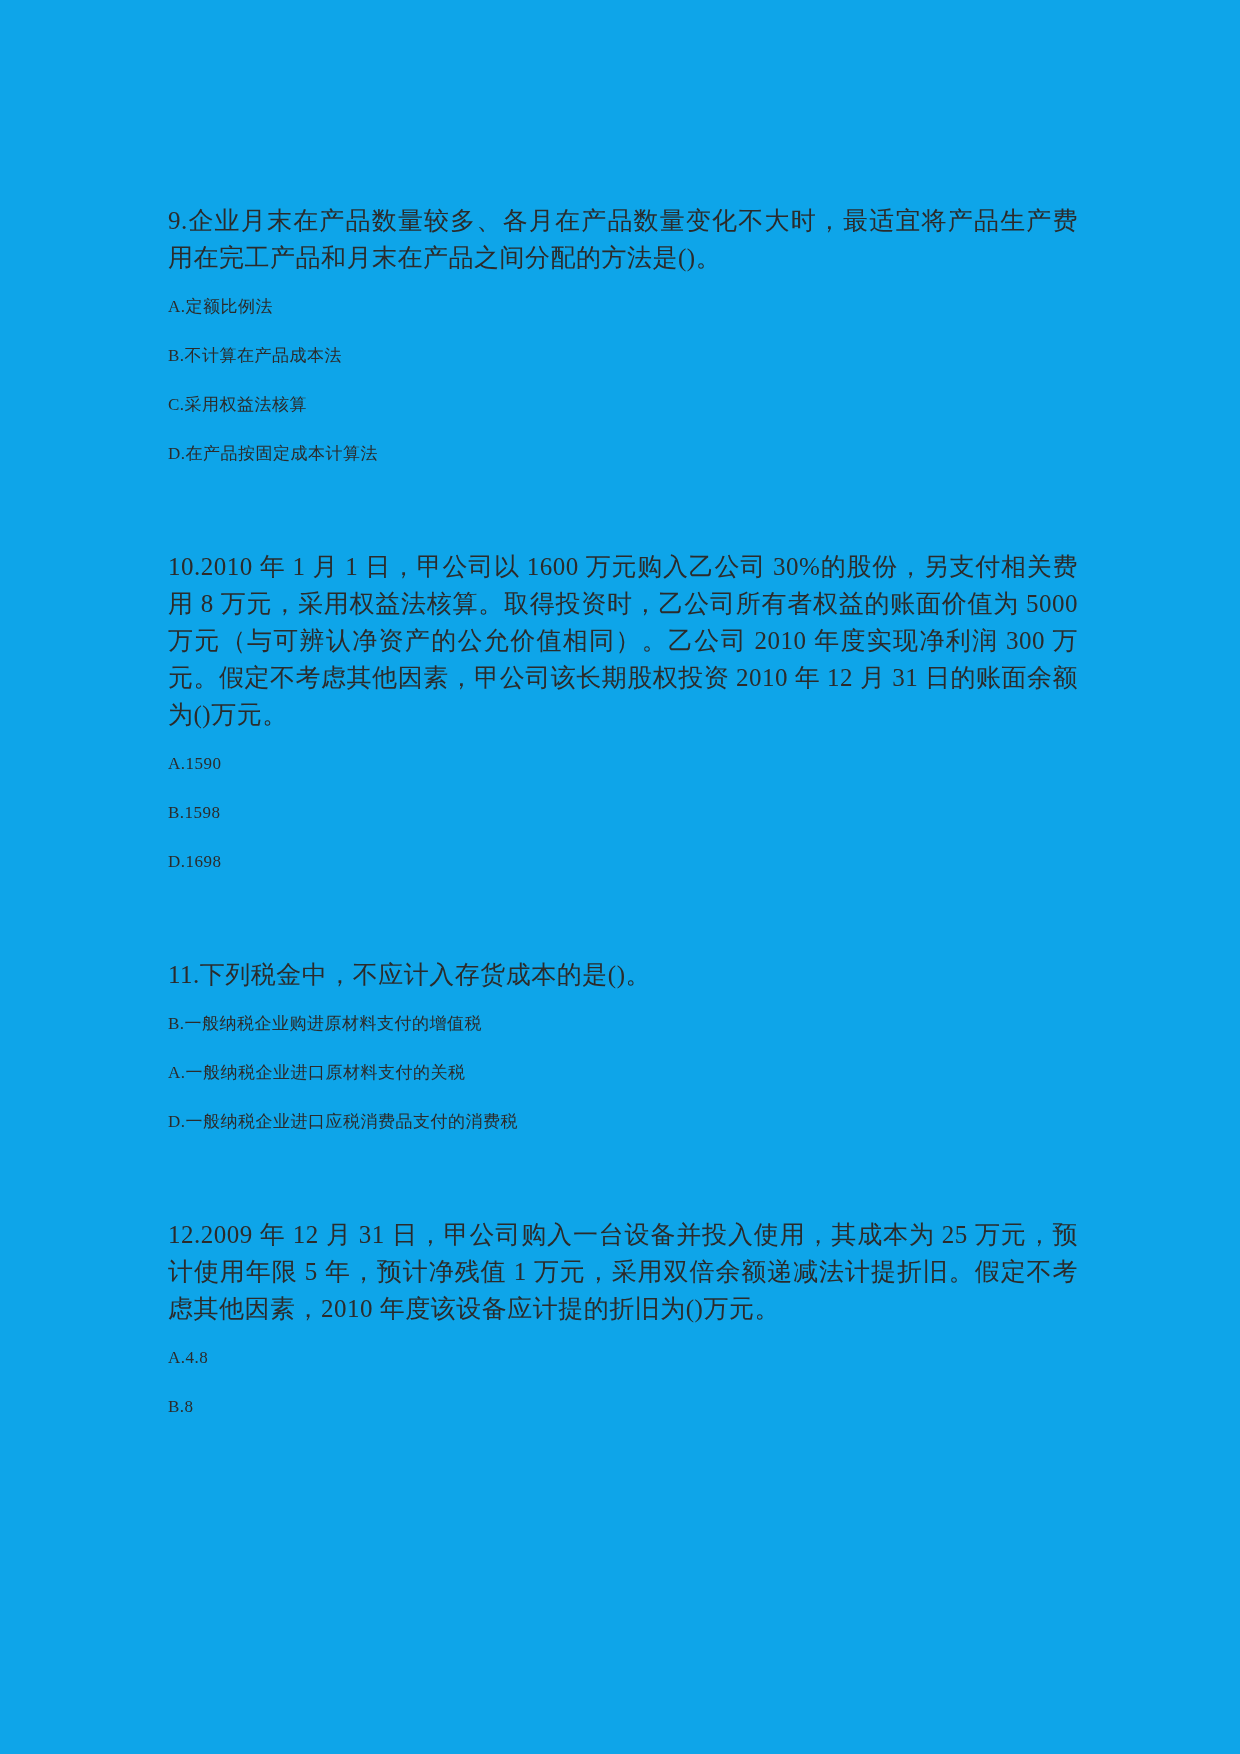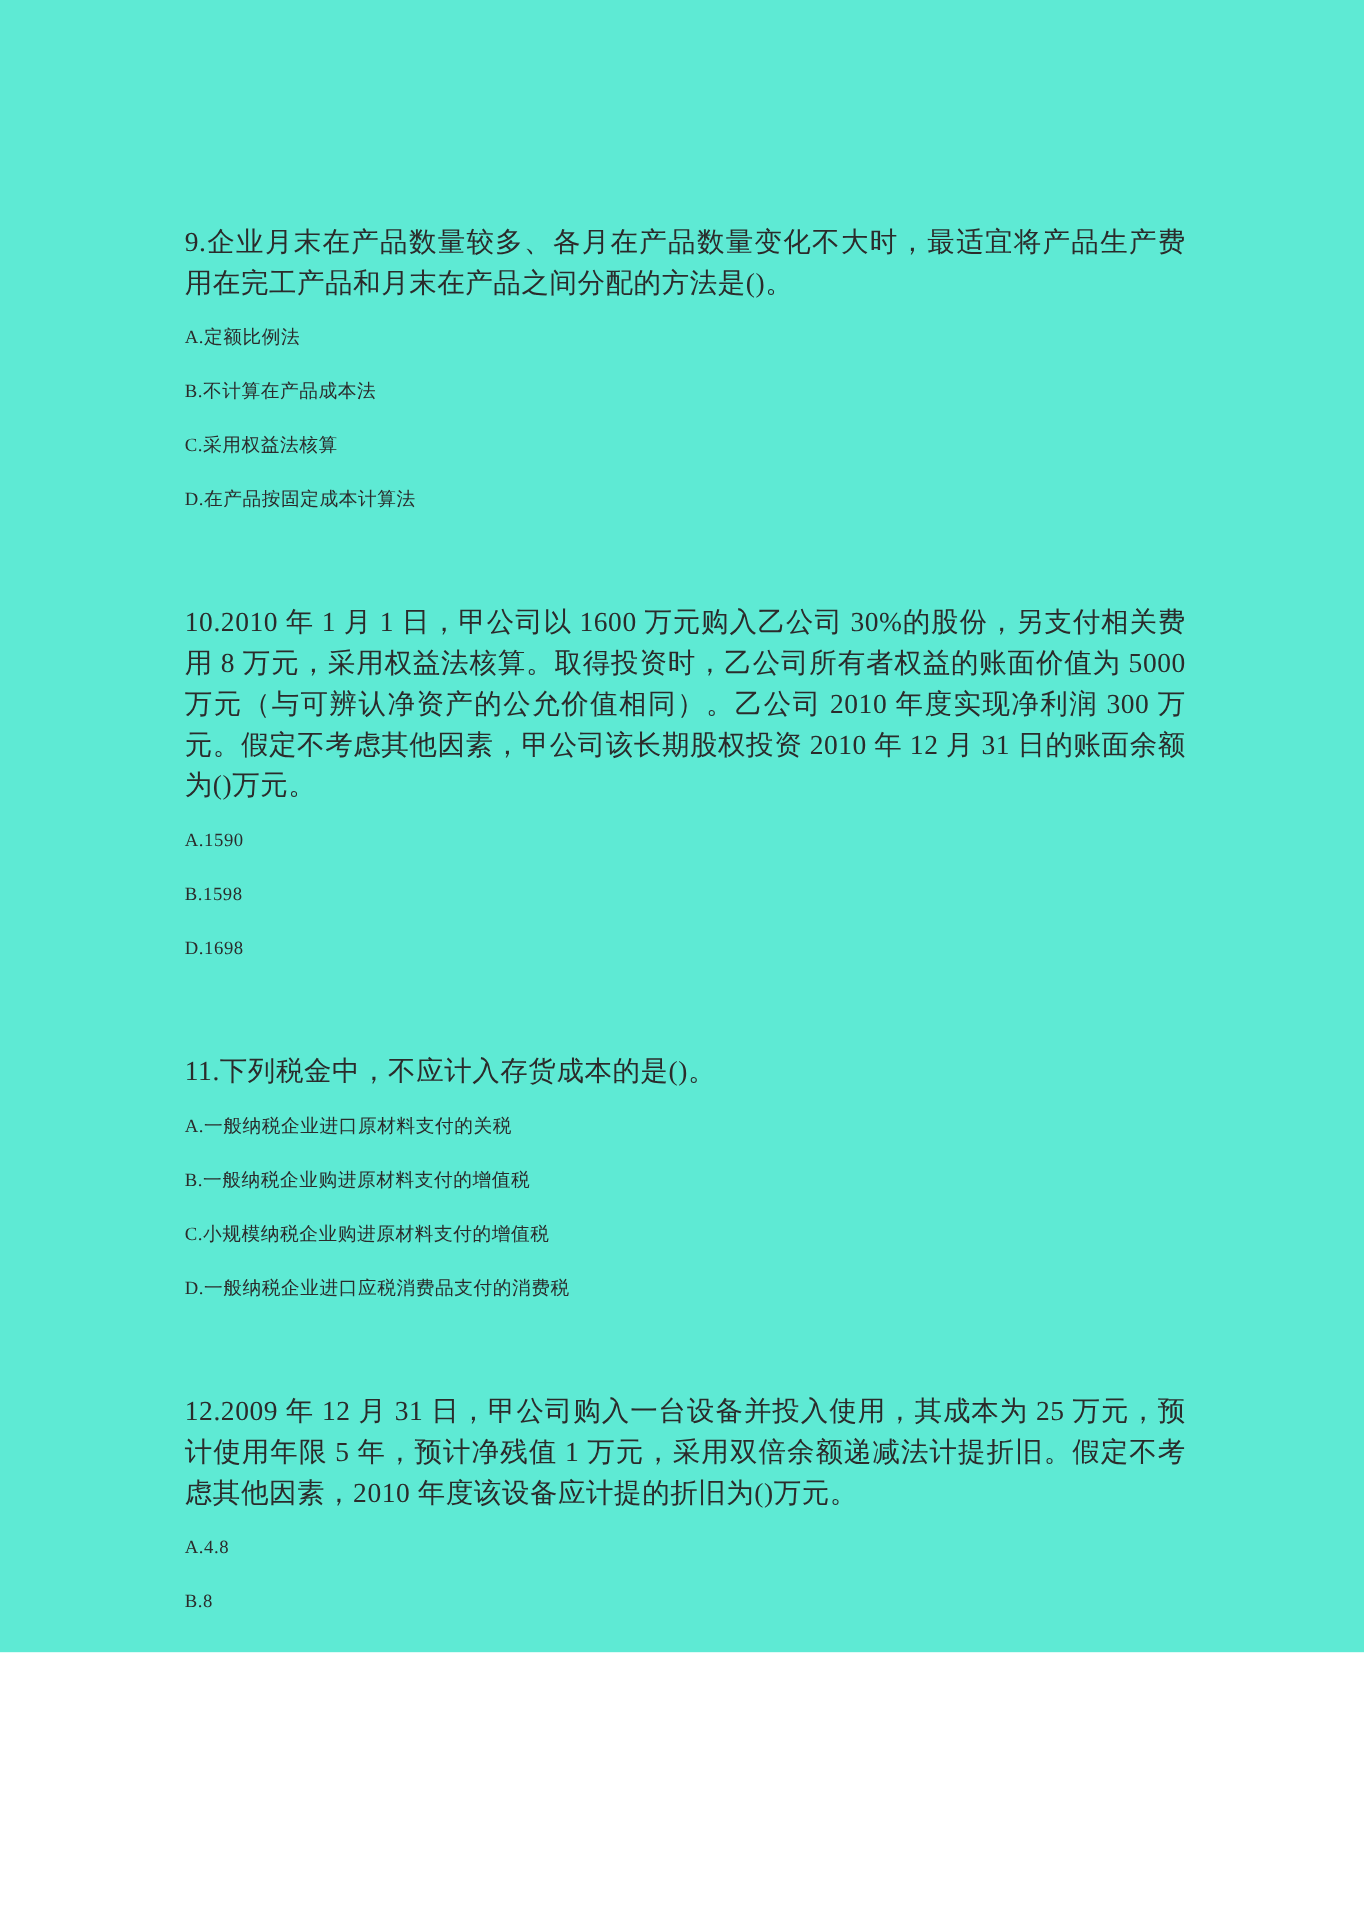--- a/index.html
+++ b/index.html
@@ -10,23 +10,23 @@
   body {
     width: 1240px;
     height: 1754px;
     overflow: hidden;
     font-family: "Liberation Serif", "DejaVu Serif", serif;
     color: #2b2b2b;
   }
   .page {
     box-sizing: border-box;
     width: 1240px;
-    height: 1502px;
+    height: 1754px;
     padding: 202px 162px 0 168px;
-    background: #5eead4;
+    background: #0ea5e9;
   }
   .question {
     margin: 0 0 76px 0;
   }
   .question:last-child {
     margin-bottom: 16px;
   }
   .stem {
     margin: 0 0 3px 0;
     font-size: 25px;
@@ -57,23 +57,22 @@
 
   <section class="question">
     <p class="stem">10.2010 年 1 月 1 日，甲公司以 1600 万元购入乙公司 30%的股份，另支付相关费用 8 万元，采用权益法核算。取得投资时，乙公司所有者权益的账面价值为 5000 万元（与可辨认净资产的公允价值相同）。乙公司 2010 年度实现净利润 300 万元。假定不考虑其他因素，甲公司该长期股权投资 2010 年 12 月 31 日的账面余额为()万元。</p>
     <p class="option">A.1590</p>
     <p class="option">B.1598</p>
     <p class="option">D.1698</p>
   </section>
 
   <section class="question">
     <p class="stem">11.下列税金中，不应计入存货成本的是()。</p>
+    <p class="option">B.一般纳税企业购进原材料支付的增值税</p>
     <p class="option">A.一般纳税企业进口原材料支付的关税</p>
-    <p class="option">B.一般纳税企业购进原材料支付的增值税</p>
-    <p class="option">C.小规模纳税企业购进原材料支付的增值税</p>
     <p class="option">D.一般纳税企业进口应税消费品支付的消费税</p>
   </section>
 
   <section class="question">
     <p class="stem">12.2009 年 12 月 31 日，甲公司购入一台设备并投入使用，其成本为 25 万元，预计使用年限 5 年，预计净残值 1 万元，采用双倍余额递减法计提折旧。假定不考虑其他因素，2010 年度该设备应计提的折旧为()万元。</p>
     <p class="option">A.4.8</p>
     <p class="option">B.8</p>
   </section>
 
 </div>

